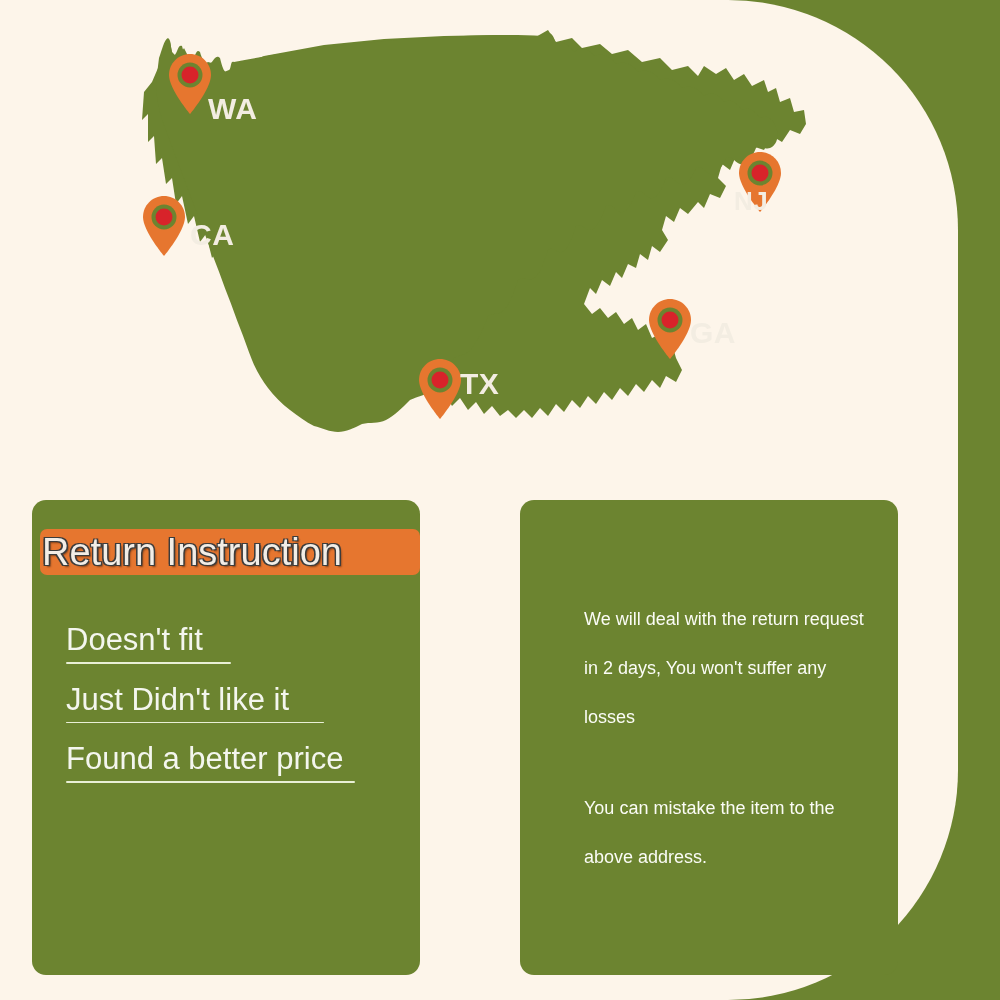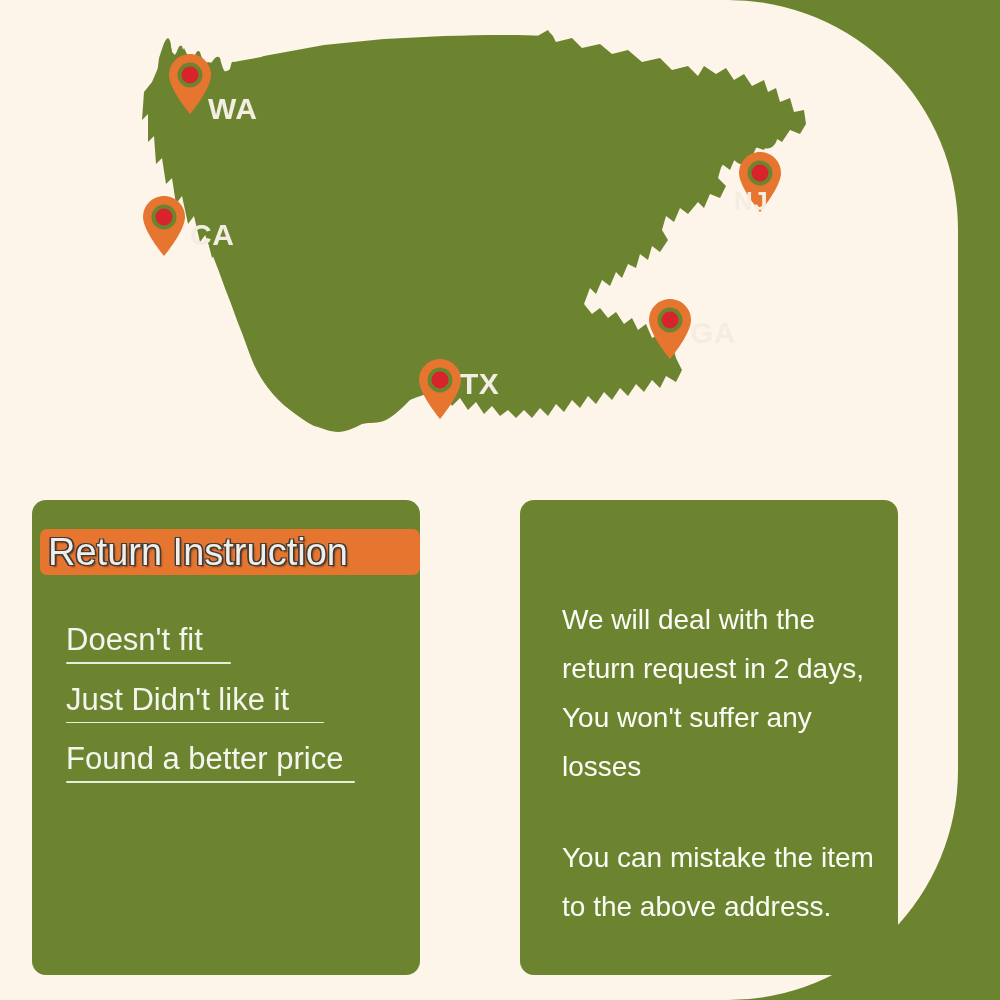--- a/index.html
+++ b/index.html
@@ -65,21 +65,21 @@
   #title-bar {
     position: absolute;
     left: 8px;
     top: 29px;
     width: 380px;
     height: 46px;
     background: #E6762F;
     border-radius: 7px;
     display: flex;
     align-items: center;
-    padding-left: 8px;
+    padding-left: 2px;
   }
   #title-text {
     font-size: 38px;
     line-height: 1;
     color: #F2EDE6;
     font-family: "Liberation Sans", sans-serif;
     letter-spacing: 0px;
     text-shadow:
       -1.4px -1.4px 0 #3C3C3C,
        1.4px -1.4px 0 #3C3C3C,
@@ -121,23 +121,24 @@
 
   
   #policy-body {
     position: absolute;
     left: 42px;
     right: 24px;
     top: 95px;
   }
   .policy-para {
     color: #FBFCF6;
-    font-size: 28px;
+    font-size: 18px;
     line-height: 49px;
     font-family: "Liberation Sans", sans-serif;
+    margin-left: 22px;
   }
   .policy-gap { height: 42px; }
 </style>
 </head>
 <body>
 
 <div id="page">
 
   <div id="cream-panel"></div>
 

